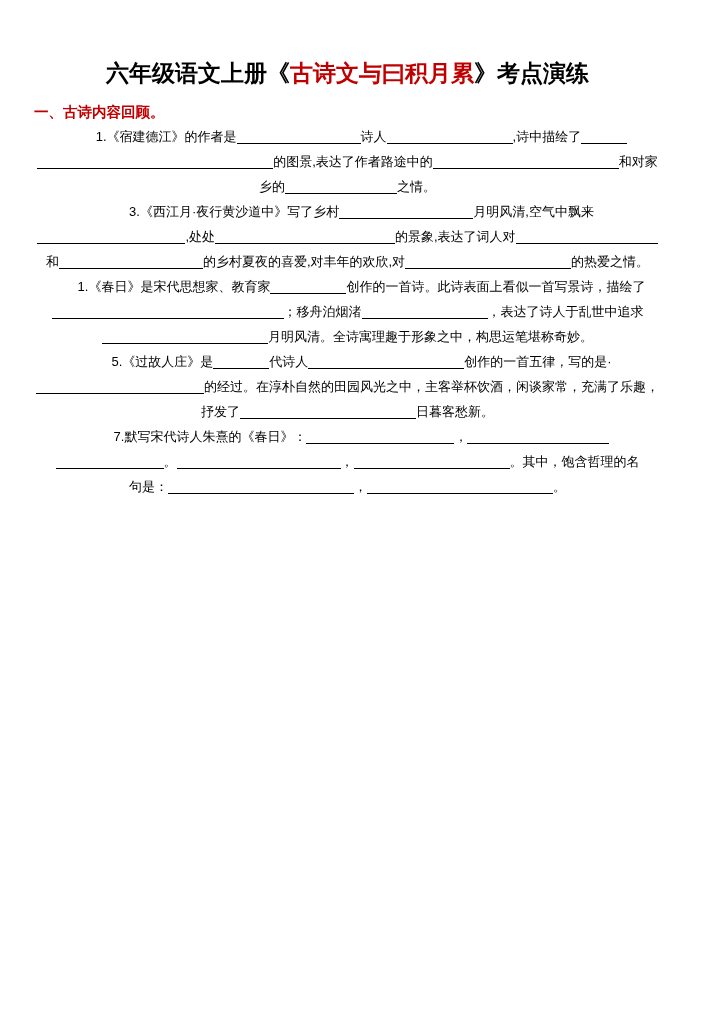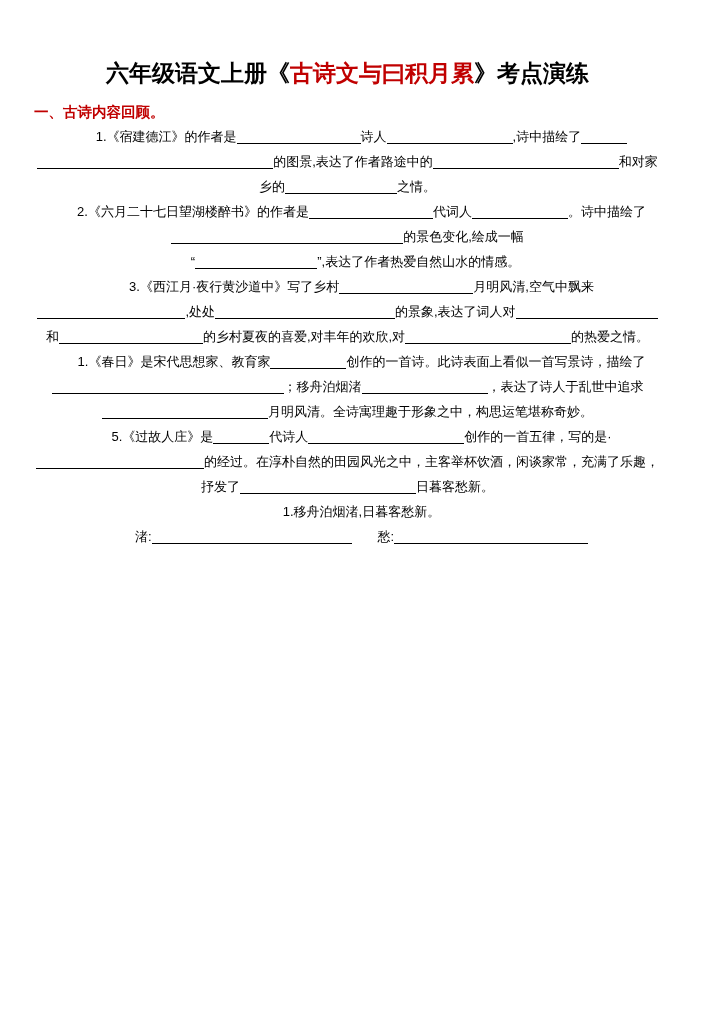--- a/index.html
+++ b/index.html
@@ -72,38 +72,35 @@
     <span>六年级语文上册《</span><span class="red">古诗文与曰积月累</span><span>》考点演练</span>
   </h1>
 
 
   <div class="section-head">一、古诗内容回顾。</div>
 
   <div class="para indent q-block">
     <span>1.《宿建德江》的作者是</span><span class="bl" style="width:124px"></span><span>诗人</span><span class="bl" style="width:126px"></span><span>,诗中描绘了</span><span class="bl" style="width:46px"></span><span class="bl" style="width:236px"></span><span>的图景,表达了作者路途中的</span><span class="bl" style="width:186px"></span><span>和对家乡的</span><span class="bl" style="width:112px"></span><span>之情。</span>
   </div>
 
-  <div class="para indent q-block">
-    <span>2.《六月二十七日望湖楼醉书》的作者是</span><span class="bl" style="width:124px"></span><span>代词人</span><span class="bl" style="width:96px"></span><span>。</span><span>诗中描绘了</span><span class="bl" style="width:232px"></span><span>的景色变化,绘成一幅</span><br>
-    <span style="display:inline-block;width:16px"></span><span>“</span><span class="bl" style="width:122px"></span><span>”,表达了作者热爱自然山水的情感。</span>
-  </div>
 
   <div class="para indent q-block">
     <span>3.《西江月·夜行黄沙道中》写了乡村</span><span class="bl" style="width:134px"></span><span>月明风清,空气中飘</span><span>来</span><span class="bl" style="width:148px"></span><span>,处处</span><span class="bl" style="width:180px"></span><span>的景象,表达了词人对</span><span class="bl" style="width:142px"></span><span>和</span><span class="bl" style="width:144px"></span><span>的乡村夏夜的喜爱,对丰年的欢欣,对</span><span class="bl" style="width:166px"></span><span>的热爱之情。</span>
   </div>
 
   <div class="para indent q-block">
     <span>1.《春日》是宋代思想家、教育家</span><span class="bl" style="width:76px"></span><span>创作的一首诗。此诗表面上看似一首写</span><span>景诗，描绘了</span><span class="bl" style="width:232px"></span><span>；移舟泊烟渚</span><span class="bl" style="width:126px"></span><span>，</span><span>表达了诗人于乱世中追求</span><span class="bl" style="width:166px"></span><span>月明风清。全诗寓理趣于形象之中，</span><span>构思运笔堪称奇妙。</span>
   </div>
 
   <div class="para indent q-block">
     <span>5.《过故人庄》是</span><span class="bl" style="width:56px"></span><span>代诗人</span><span class="bl" style="width:156px"></span><span>创作的一首五律，写的</span><span>是·</span><span class="bl" style="width:168px"></span><span>的经过。在淳朴自然的田园风光之中，主客举杯饮酒，闲</span><span>谈家常，充满了乐趣，抒发了</span><span class="bl" style="width:176px"></span><span>日暮客愁新。</span>
   </div>
 
 
+  <div class="para indent q-block">
+    <span>7.默写宋代诗人朱熹的《春日》：</span><span class="bl" style="width:148px"></span><span>，</span><span class="bl" style="width:142px"></span><br>
+    <span class="bl" style="width:108px"></span><span>。</span><span class="bl" style="width:164px"></span><span>，</span><span class="bl" style="width:156px"></span><span>。其中，饱含哲理的名</span><br>
+    <span>句是：</span><span class="bl" style="width:186px"></span><span>，</span><span class="bl" style="width:186px"></span><span>。</span>
+  </div>
 
 
-  <div class="para indent q-block">
-    <span>1.移舟泊烟渚,日暮客愁新。</span><br>
-    <span style="display:inline-block;width:28px"></span><span>渚:</span><span class="bl" style="width:200px"></span><span style="display:inline-block;width:26px"></span><span>愁:</span><span class="bl" style="width:194px"></span>
-  </div>
 
 </div>
 
 </body></html>

